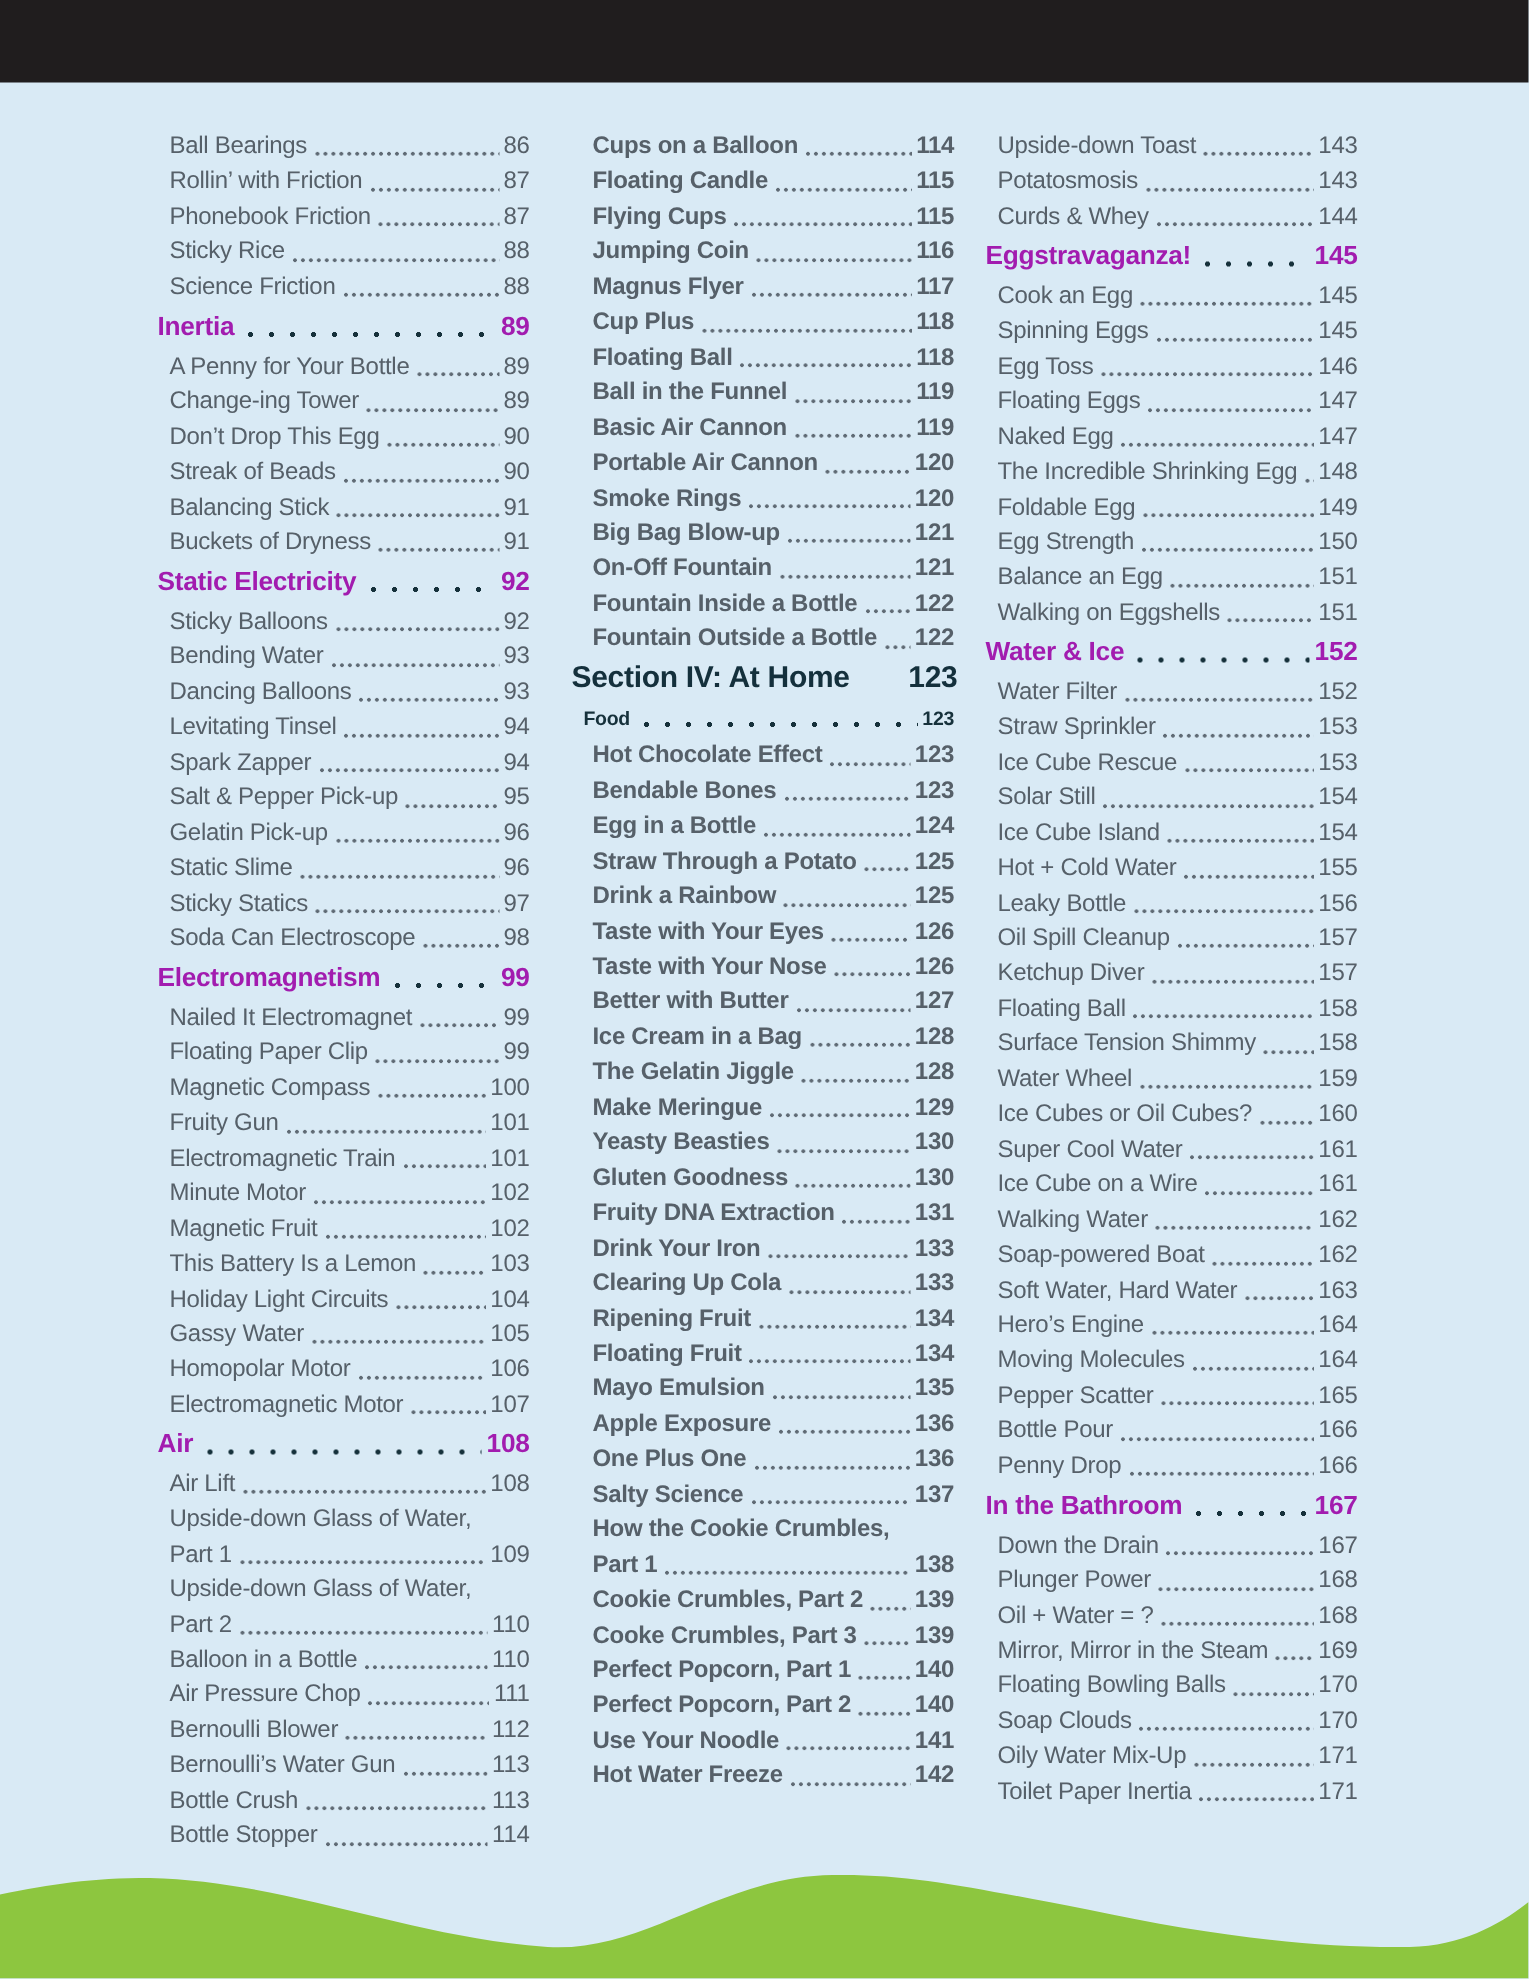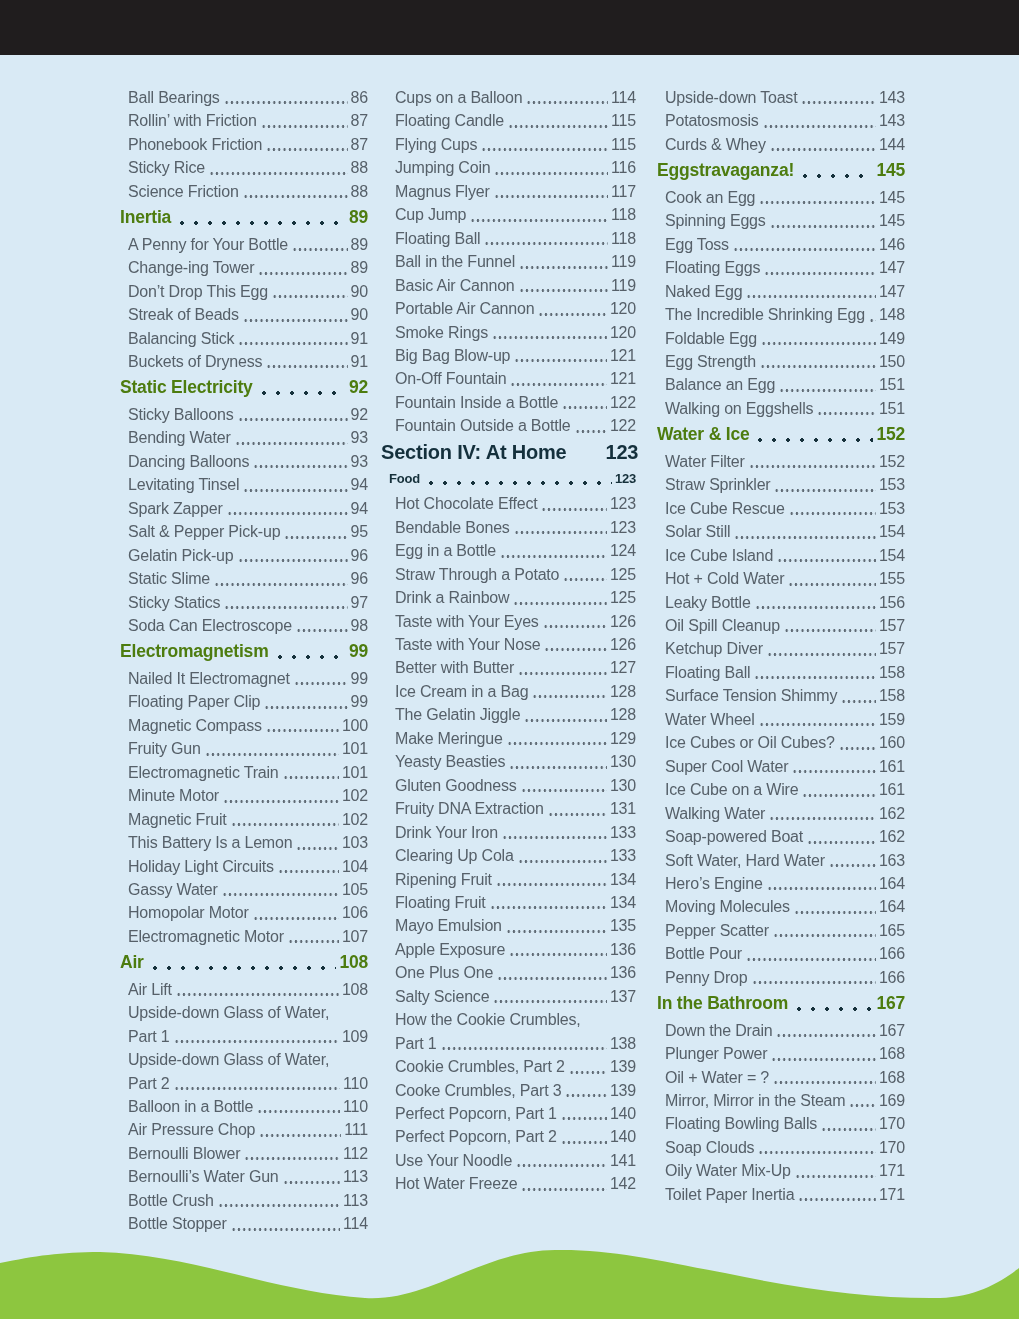--- a/index.html
+++ b/index.html
@@ -7,43 +7,43 @@
     width:1019px;height:1319px;
     background:#d9eaf5;
     font-family:"Liberation Sans", sans-serif;
     position:relative;overflow:hidden;
   }
   .topbar{
     position:absolute;top:0;left:0;width:1019px;height:55px;
     background:#201d1e;
   }
   .col{position:absolute;top:86px;}
-  #col1{left:120px;width:248px;text-align:right;}
+  #col1{left:105px;width:248px;text-align:right;}
   #col2{left:381px;width:255px;}
   #col3{left:657px;width:248px;}
 
   .row{
     display:flex;align-items:baseline;
     line-height:23.45px;font-size:16px;letter-spacing:-0.2px;
     color:#566069;
   }
   .row-e{padding-left:8px;}
-  #col2 .row-e{padding-left:14px;}
+  #col2 .row-e{padding-left:14px;font-weight:bold;}
   .title{white-space:nowrap;}
   .page{white-space:nowrap;}
 
   .leader{
     flex:1 1 auto;min-width:0;height:5px;align-self:flex-end;
     margin:0 3px 4px 4px;
     background-image:radial-gradient(circle,#5f6a74 1.15px,rgba(0,0,0,0) 1.4px);
     background-size:5.3px 5px;
     background-position:left bottom;background-repeat:repeat-x;
   }
 
-  .row-h{font-weight:bold;color:#4d7c0f;font-size:17.5px;margin:3px 0;}
+  .row-h{font-weight:bold;color:#a21caf;font-size:17.5px;margin:3px 0;}
   .row-h .leader{
     height:6px;margin-bottom:4px;
     background-image:radial-gradient(circle,#16313b 1.6px,rgba(0,0,0,0) 1.9px);
     background-size:14px 6px;
   }
 
   .row-s{font-weight:bold;color:#14303c;font-size:20px;line-height:25px;margin:2px 0;gap:16px;}
   .row-s .leader{
     height:6px;margin-bottom:5px;
     background-image:radial-gradient(circle,#14303c 1.8px,rgba(0,0,0,0) 2.1px);
@@ -323,21 +323,21 @@
         <span class="title">Jumping Coin</span>
         <span class="leader"></span>
         <span class="page">116</span>
       </div>
       <div class="row row-e">
         <span class="title">Magnus Flyer</span>
         <span class="leader"></span>
         <span class="page">117</span>
       </div>
       <div class="row row-e">
-        <span class="title">Cup Jump</span>
+        <span class="title">Cup Plus</span>
         <span class="leader"></span>
         <span class="page">118</span>
       </div>
       <div class="row row-e">
         <span class="title">Floating Ball</span>
         <span class="leader"></span>
         <span class="page">118</span>
       </div>
       <div class="row row-e">
         <span class="title">Ball in the Funnel</span>

